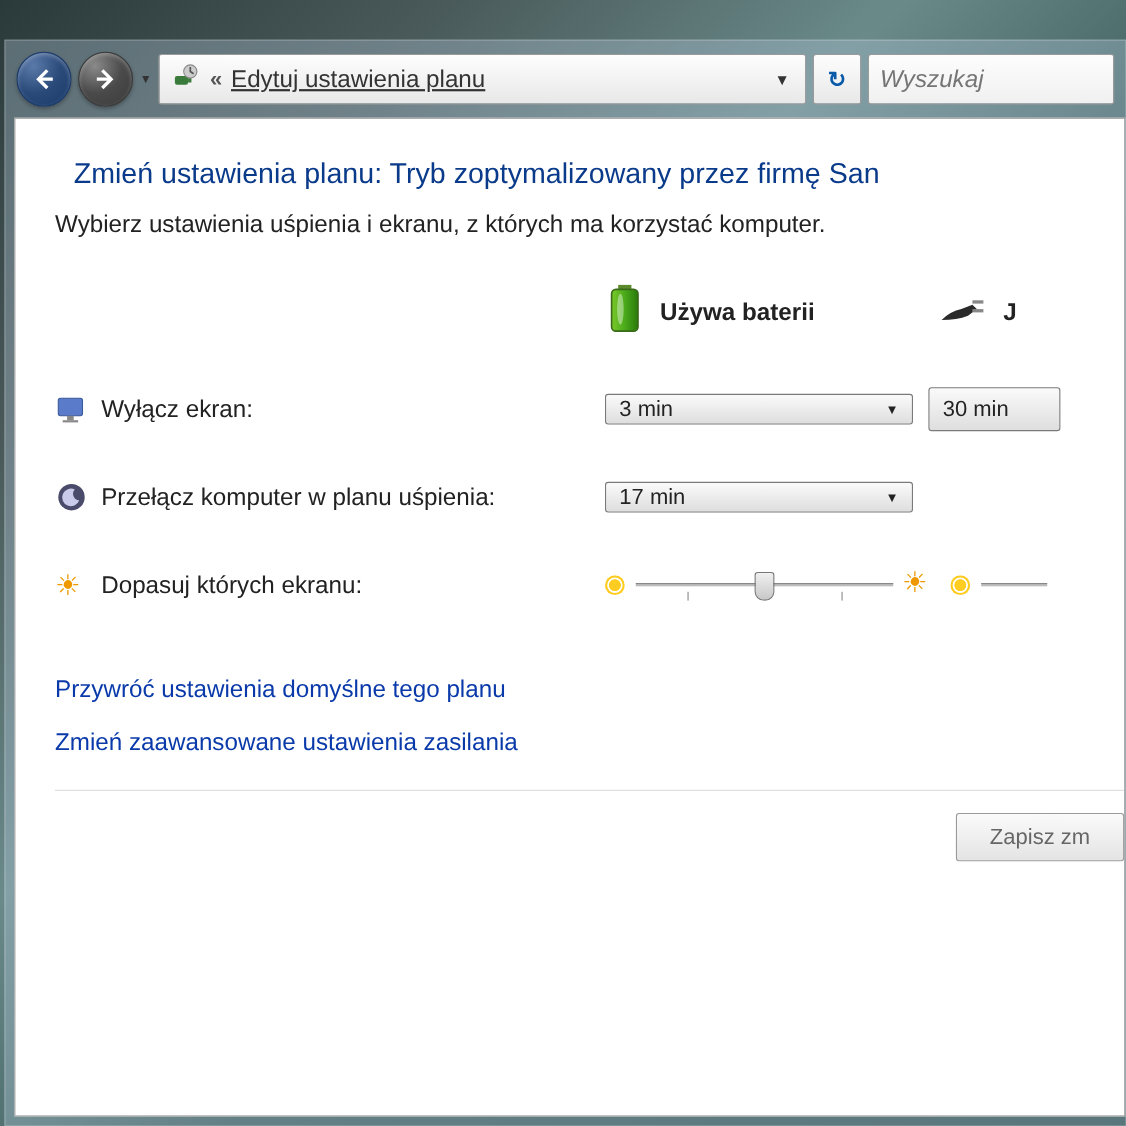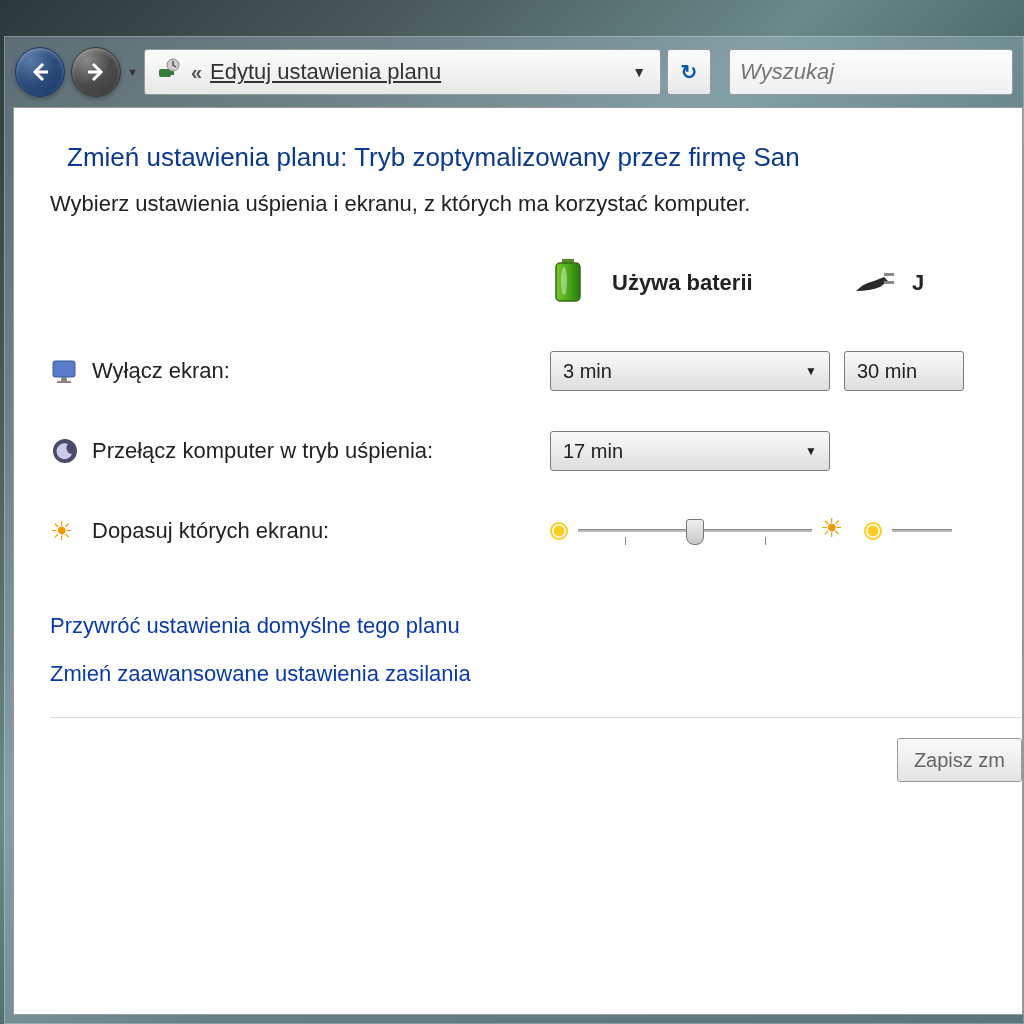--- a/index.html
+++ b/index.html
@@ -85,30 +85,29 @@
     border: 1px solid #9a9a9a;
     border-radius: 3px;
     display: flex;
     align-items: center;
     justify-content: center;
     color: #0a5aaa;
     font-size: 20px;
     font-weight: bold;
   }
   .search-bar {
-    width: 284px;
+    width: 224px;
     height: 46px;
     background: linear-gradient(#fdfdfd, #f0f0f0);
     border: 1px solid #9a9a9a;
     border-radius: 3px;
     padding: 0 10px;
     font-size: 22px;
     font-style: italic;
     color: #888;
-    margin-left: 12px;
   }
   .content {
     position: absolute;
     top: 70px;
     left: 8px;
     right: 0;
     bottom: 8px;
     background: #fff;
     border: 1px solid #9a9a9a;
     padding: 34px 0 0 36px;
@@ -128,21 +127,21 @@
   .columns-header {
     display: flex;
     align-items: center;
     margin-bottom: 40px;
   }
   .label-col { width: 500px; }
   .val-col {
     width: 300px;
     display: flex;
     align-items: center;
-    gap: 26px;
+    gap: 14px;
   }
   .val-col2 {
     flex: 1;
     display: flex;
     align-items: center;
     gap: 14px;
   }
   .col-label {
     font-size: 22px;
     color: #222;
@@ -162,21 +161,21 @@
     font-size: 22px;
     color: #222;
   }
   .row-icon {
     width: 30px;
     height: 30px;
     flex-shrink: 0;
   }
   .dropdown {
     width: 280px;
-    height: 40px;
+    height: 28px;
     background: linear-gradient(#fafafa, #dedede);
     border: 1px solid #7a7a7a;
     border-radius: 3px;
     display: flex;
     align-items: center;
     justify-content: space-between;
     padding: 0 12px;
     font-size: 20px;
     color: #222;
   }
@@ -267,21 +266,21 @@
     border-top: 1px solid #ddd;
     margin: 30px 0 20px 0;
   }
   .btn-row {
     display: flex;
     justify-content: flex-end;
     padding-right: 0;
   }
   .save-btn {
     height: 44px;
-    padding: 0 16px;
+    padding: 0 30px;
     background: linear-gradient(#fafafa, #e4e4e4);
     border: 1px solid #9a9a9a;
     border-radius: 3px;
     font-size: 20px;
     color: #666;
     display: flex;
     align-items: center;
   }
 </style>
 </head>
@@ -381,21 +380,21 @@
     </div>
 
     <div class="row">
       <div class="row-label">
         <span class="row-icon">
           <svg width="30" height="30" viewBox="0 0 30 30">
               <circle cx="15" cy="15" r="12" fill="#4a4a6a"></circle>
               <path d="M18 8 A 8 8 0 1 0 22 18 A 6 6 0 0 1 18 8 Z" fill="#cacaea"></path>
             </svg>
         </span>
-        <span>Przełącz komputer w tryb uśpienia:</span>
+        <span>Przełącz komputer w planu uśpienia:</span>
       </div>
       <div class="dropdown">
         <span>17 min</span>
         <span class="dd-arrow">▼</span>
       </div>
     </div>
 
     <div class="row">
       <div class="row-label">
         <span class="row-icon" style="font-size:26px;color:#ee9900;">☀</span>

